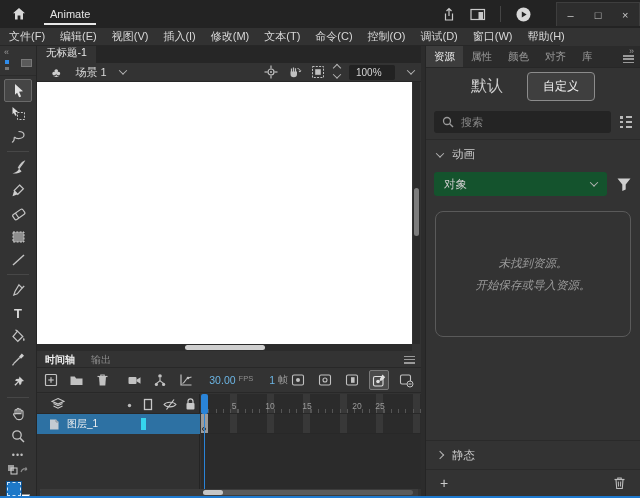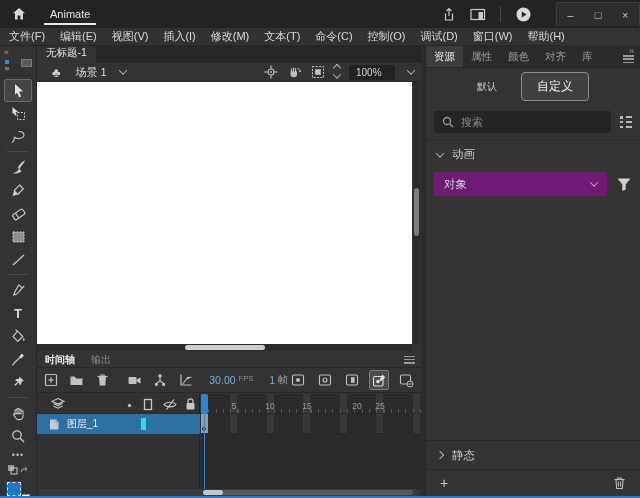--- a/index.html
+++ b/index.html
@@ -116,34 +116,34 @@
 
   
   .gutter { position:absolute; left:421px; top:46px; width:4px; bottom:2px; background:#2c2c2c; }
   .panel { position:absolute; left:425px; top:46px; width:215px; bottom:2px; background:#333; border-left:1px solid #252525; display:flex; flex-direction:column; }
   .panel-expand { position:absolute; right:6px; top:0; color:#9a9a9a; font-size:9px; z-index:2; }
   .panel-tabs { height:22px; display:flex; align-items:flex-end; background:#2b2b2b; border-bottom:1px solid #272727; position:relative; }
   .ptab { font-size:10.5px; color:#9a9a9a; padding:4px 8px 3px; }
   .ptab.active { background:#3d3d3d; color:#f2f2f2; }
   .ptab-menu { position:absolute; right:6px; bottom:4px; }
   .toggle-row { height:37px; display:flex; align-items:center; justify-content:center; gap:24px; }
-  .default-btn { color:#cccccc; font-size:10px; }
+  .default-btn { color:#cccccc; font-size:16px; }
   .custom-btn { border:1px solid #8c8c8c; border-radius:4px; background:#3f3f3f; color:#eeeeee; font-size:12px; padding:5px 15px; }
   .search-row { height:34px; display:flex; align-items:center; gap:9px; padding:0 8px; }
   .search-box { flex:1; height:22px; background:#242424; border-radius:3px; display:flex; align-items:center; gap:7px; padding:0 8px; }
   .search-box input { flex:1; background:transparent; border:none; outline:none; color:#bdbdbd; font-size:11px; font-family:inherit; }
   .search-box input::placeholder { color:#8a8a8a; }
   .listview-icon { width:16px; height:12px; display:flex; flex-direction:column; justify-content:space-between; }
   .listview-icon .row { display:flex; align-items:center; gap:3px; }
   .listview-icon .d { width:2.5px; height:2.5px; background:#b9b9b9; }
   .listview-icon .l { flex:1; height:2px; background:#b9b9b9; }
   .panel-div { border-top:1px solid #2a2a2a; }
   .section-row { height:29px; display:flex; align-items:center; gap:9px; padding:0 11px; color:#cccccc; font-size:11.5px; }
   .object-row { height:30px; display:flex; align-items:center; gap:9px; padding:0 8px; }
-  .object-dd { flex:1; height:24px; background:#701a75; border-radius:3px; display:flex; align-items:center; padding:0 10px; color:#cccccc; font-size:11.5px; }
+  .object-dd { flex:1; height:24px; background:#14532d; border-radius:3px; display:flex; align-items:center; padding:0 10px; color:#cccccc; font-size:11.5px; }
   .object-dd .chev { margin-left:auto; }
   .empty-box { margin:12px 9px 0; height:126px; border:1px solid #5a5a5a; border-radius:8px; display:flex; flex-direction:column; align-items:center; justify-content:center; gap:7px; }
   .empty-line { color:#9c9c9c; font-style:italic; font-size:11.5px; }
   .panel-spacer { flex:1; }
   .panel-bottom { height:27px; border-top:1px solid #2a2a2a; display:flex; align-items:center; justify-content:space-between; padding:0 14px; }
   .plus-glyph { color:#cccccc; font-size:14px; }
 
   svg { display:block; }
 </style>
 </head>
@@ -604,20 +604,24 @@
     <div class="object-row">
       <div class="object-dd">
         <span>对象</span>
         <i class="chev chev-d"></i>
       </div>
       <svg width="16" height="15" viewBox="0 0 16 15">
         <path d="M1.5 1.5 H14.5 L9.7 7.5 V12.5 L6.3 14 V7.5 Z" fill="#cfcfcf"></path>
       </svg>
     </div>
 
+    <div class="empty-box">
+      <span class="empty-line">未找到资源。</span>
+      <span class="empty-line">开始保存或导入资源。</span>
+    </div>
 
     <div class="panel-spacer"></div>
 
     <div class="section-row" style="border-top:1px solid #2a2a2a;">
       <i class="chev chev-r"></i>
       <span>静态</span>
     </div>
 
     <div class="panel-bottom">
       <span class="plus-glyph">+</span>

